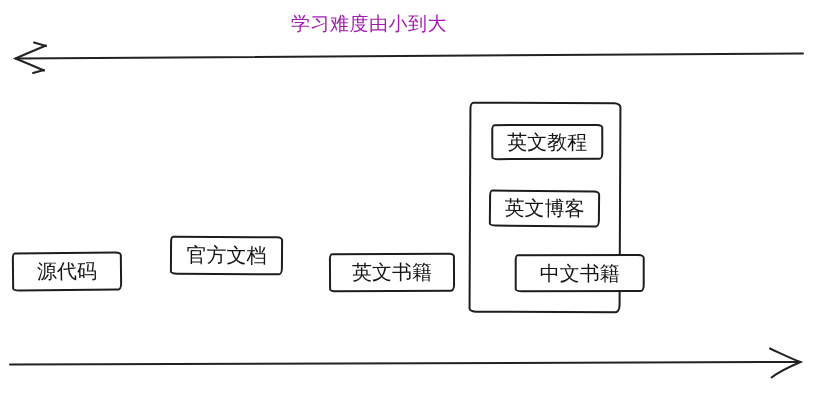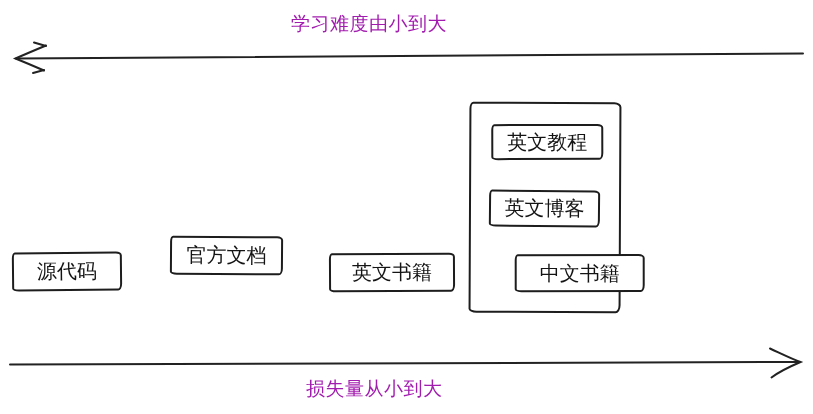--- a/index.html
+++ b/index.html
@@ -108,15 +108,14 @@
     </div>
     <div class="box i2">
       <span>英文博客</span>
     </div>
     <div class="box i3">
       <span>中文书籍</span>
     </div>
   </div>
 
 
-  <div class="axis-label bottom">损失量从小到大</div>
 
 </div>
 
 </body></html>

